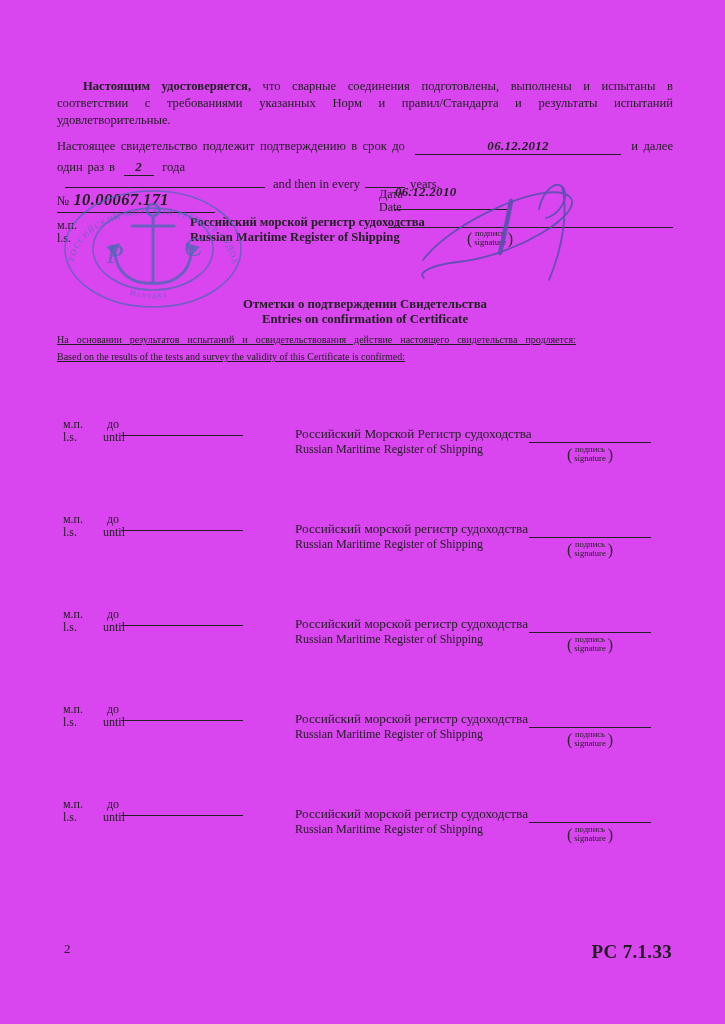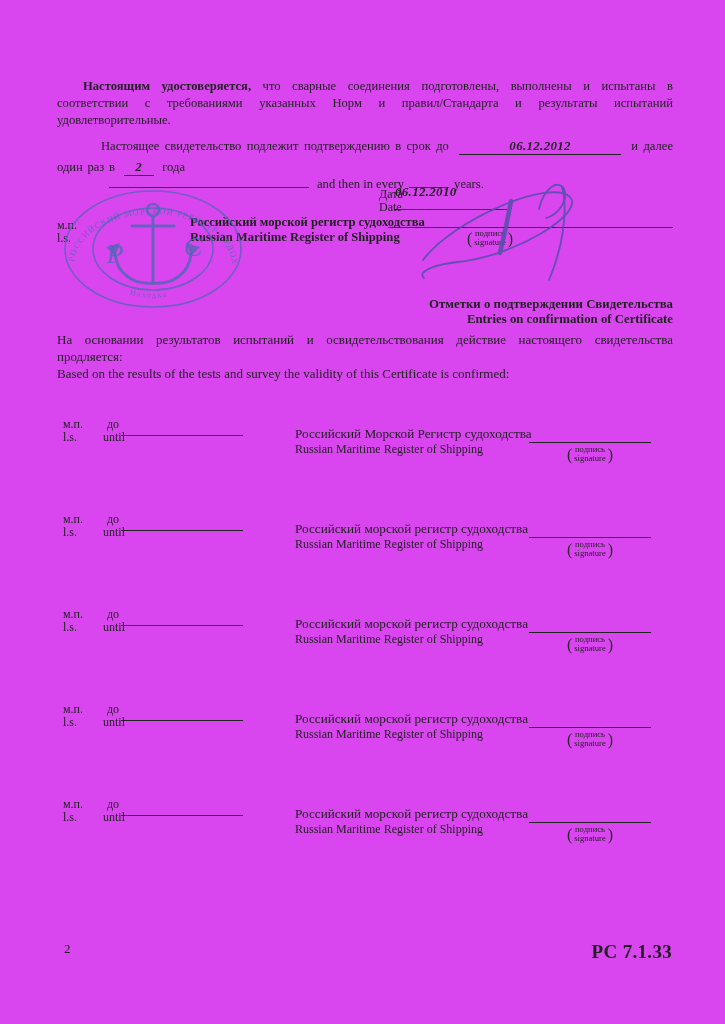--- a/index.html
+++ b/index.html
@@ -10,21 +10,21 @@
   .b{font-weight:bold;}
 
   
   .intro{left:57px;top:78px;width:616px;}
   .jp{text-align:justify;font-size:12.6px;line-height:17px;}
   .ru{word-spacing:2.2px;}
   .ind{text-indent:26px;}
 
   
   .validity{left:57px;top:137px;width:616px;font-size:12.6px;line-height:17px;}
-  .v-row{display:flex;align-items:baseline;white-space:nowrap;margin-left:44px;}
+  .v-row{display:flex;align-items:baseline;white-space:nowrap;}
   .blank{border-bottom:1.4px solid #222;text-align:center;}
   .grow{flex:1;margin:0 10px;}
   .hand{font-weight:bold;font-style:italic;font-size:13px;letter-spacing:.3px;}
   .blank-sm{display:inline-block;width:30px;border-bottom:1.4px solid #222;text-align:center;margin:0 4px;}
   .w205{width:200px;margin:0 8px;}
   .w40{width:40px;margin:0 5px;}
   .v2{margin-top:3px;word-spacing:1.5px;}
 
   
   .cert{left:57px;top:188px;width:616px;height:118px;}
@@ -37,22 +37,22 @@
   .c-org{left:133px;top:27px;font-weight:bold;font-size:12.6px;line-height:14.5px;}
   .c-sigline{left:331px;right:0;top:13px;height:26px;border-bottom:1.6px solid #222;}
   .c-cap{left:373px;top:41px;width:120px;}
 
   
   .cap{display:flex;align-items:center;justify-content:center;gap:2px;}
   .paren{font-size:16px;line-height:17px;font-weight:400;color:#2a2a2a;}
   .cap-col{display:flex;flex-direction:column;text-align:center;font-size:8.6px;line-height:9.2px;}
 
   
-  .sec-head{left:57px;top:297px;width:616px;text-align:right;font-weight:bold;font-size:12.8px;line-height:15px;}
-  .sec-body{left:57px;top:331px;width:616px;font-size:13px;line-height:17px;}
+  .sec-head{left:57px;top:297px;width:616px;text-align:center;font-weight:bold;font-size:12.8px;line-height:15px;}
+  .sec-body{left:57px;top:331px;width:616px;font-size:10px;line-height:17px;text-decoration:underline;}
   .sec-body .ru2{text-align:justify;word-spacing:5.5px;}
 
   
   .entries{left:57px;top:413px;width:616px;}
   .entry{position:relative;height:60px;margin-bottom:35px;}
   .e-seal{position:absolute;left:6px;top:5px;font-size:12px;line-height:13px;}
   .e-until{position:absolute;left:46px;top:5px;font-size:12px;line-height:13px;}
   .e-until .r1{padding-left:4px;}
   .e-until-line{position:absolute;left:64px;top:0;height:22px;width:122px;border-bottom:1.6px solid #222;}
   .e-org{position:absolute;left:238px;top:13px;}
@@ -92,20 +92,24 @@
     </div>
     <div class="v-row">
       <span class="blank w205"></span>
       <span>and then in every</span>
       <span class="blank w40"></span>
       <span>years.</span>
     </div>
   </div>
 
   <div class="abs cert">
+    <div class="abs c-num">
+      <span class="sign">№</span>
+      <span class="no">10.00067.171</span>
+    </div>
     <div class="abs c-datelab">
       <div>Дата</div>
       <div>Date</div>
     </div>
     <div class="abs c-datefield hand">06.12.2010</div>
     <div class="abs c-seal">
       <div>м.п.</div>
       <div>l.s.</div>
     </div>
     <div class="abs c-org">

